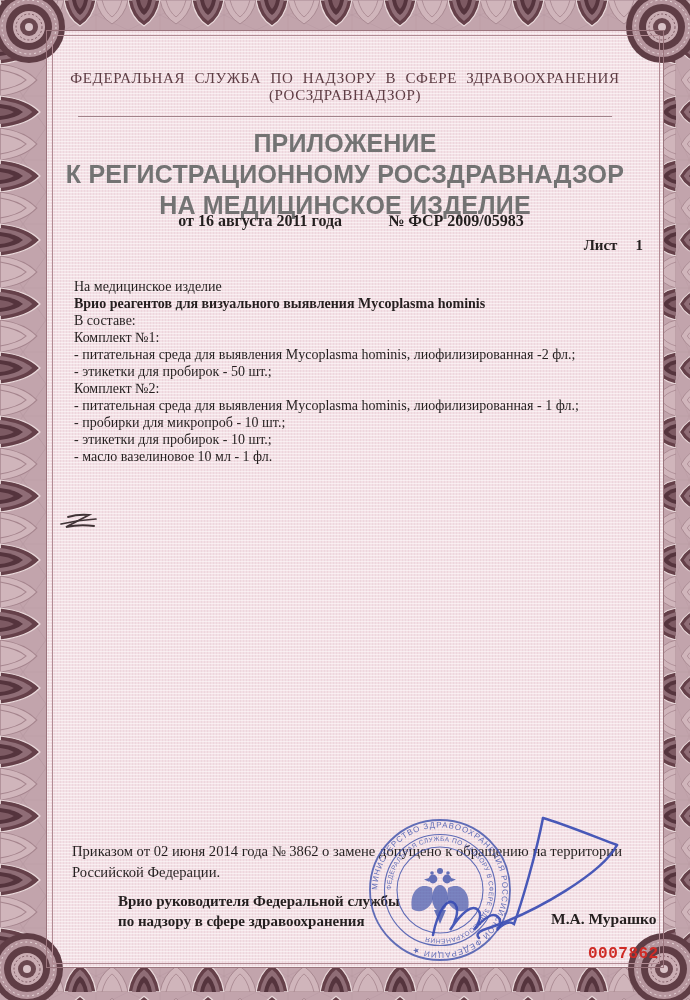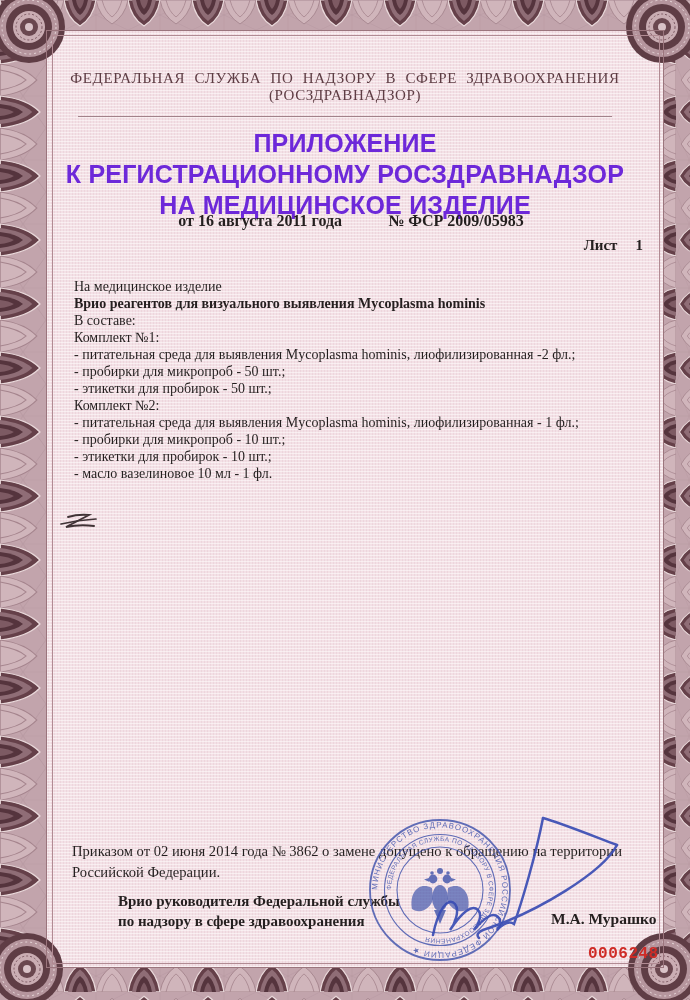--- a/index.html
+++ b/index.html
@@ -8,21 +8,21 @@
   .texture{position:absolute;inset:0;z-index:0;pointer-events:none;
     background-image:
       repeating-linear-gradient(0deg, rgba(255,252,252,.55) 0 1px, rgba(255,255,255,0) 1px 3px),
       repeating-linear-gradient(90deg, rgba(231,200,209,.45) 0 1px, rgba(255,255,255,0) 1px 3px);}
   .border-svg{position:absolute;left:0;top:0;z-index:1;pointer-events:none;}
   .content{position:absolute;inset:0;z-index:2;color:#241f1f;}
 
   .org{position:absolute;left:0;right:0;top:70px;text-align:center;color:#5e3d44;
        font-size:15px;line-height:16.5px;letter-spacing:.6px;word-spacing:5px;}
   .rule{position:absolute;left:78px;width:534px;top:116px;border-top:1px solid #a2828a;}
-  .title{position:absolute;left:0;right:0;top:128px;text-align:center;color:#6d28d9;
+  .title{position:absolute;left:0;right:0;top:128px;text-align:center;color:#737373;
          font-family:"Liberation Sans",sans-serif;font-weight:bold;font-size:25px;line-height:31px;letter-spacing:.2px;}
   .dateline{position:absolute;left:0;right:0;top:212px;display:flex;justify-content:center;gap:46px;
             font-weight:bold;font-size:16px;transform:translateX(6px);}
   .sheet{position:absolute;right:47px;top:237px;font-weight:bold;font-size:15px;}
   .sheet .gap{display:inline-block;width:18px;}
 
   .body-block{position:absolute;left:74px;right:40px;top:278px;font-size:14px;line-height:17px;}
   .body-block .line{white-space:nowrap;}
   .body-block .b{font-weight:bold;}
 
@@ -119,21 +119,20 @@
     <div class="sheet">
       <span>Лист</span><span class="gap"></span><span>1</span>
     </div>
 
     <div class="body-block">
       <div class="line">На медицинское изделие</div>
       <div class="line b">Врио реагентов для визуального выявления Mycoplasma hominis</div>
       <div class="line">В составе:</div>
       <div class="line">Комплект №1:</div>
       <div class="line">- питательная среда для выявления Mycoplasma hominis, лиофилизированная -2 фл.;</div>
-      <div class="line">- пробирки для микропроб - 50 шт.;</div>
       <div class="line">- этикетки для пробирок - 50 шт.;</div>
       <div class="line">Комплект №2:</div>
       <div class="line">- питательная среда для выявления Mycoplasma hominis, лиофилизированная - 1 фл.;</div>
       <div class="line">- пробирки для микропроб - 10 шт.;</div>
       <div class="line">- этикетки для пробирок - 10 шт.;</div>
       <div class="line">- масло вазелиновое 10 мл - 1 фл.</div>
     </div>
 
     <svg class="zmark" width="46" height="24" viewBox="0 0 46 24" aria-hidden="true">
       <path d="M10,6 Q20,3 31,4 L8,16 Q22,13 36,15" fill="none" stroke="#403336" stroke-width="1.9" stroke-linecap="round"></path>
@@ -145,21 +144,21 @@
       <div>Российской Федерации.</div>
     </div>
 
     <div class="signer">
       <div>Врио руководителя Федеральной службы</div>
       <div>по надзору в сфере здравоохранения</div>
     </div>
 
     <div class="signer-name">М.А. Мурашко</div>
 
-    <div class="serial">0006248</div>
+    <div class="serial">0007862</div>
   </div>
 
   <svg class="stamp" width="148" height="148" viewBox="0 0 148 148" aria-hidden="true">
     <defs>
       <path id="arcOuter" d="M11.5,74 A62.5,62.5 0 1 1 136.5,74 A62.5,62.5 0 1 1 11.5,74" fill="none"></path>
       <path id="arcInner" d="M25,74 A49,49 0 1 1 123,74 A49,49 0 1 1 25,74" fill="none"></path>
     </defs>
     <g stroke="#4053ac" fill="none">
       <circle cx="74" cy="74" r="70" stroke-width="1.8"></circle>
       <circle cx="74" cy="74" r="55.5" stroke-width="1.1"></circle>

